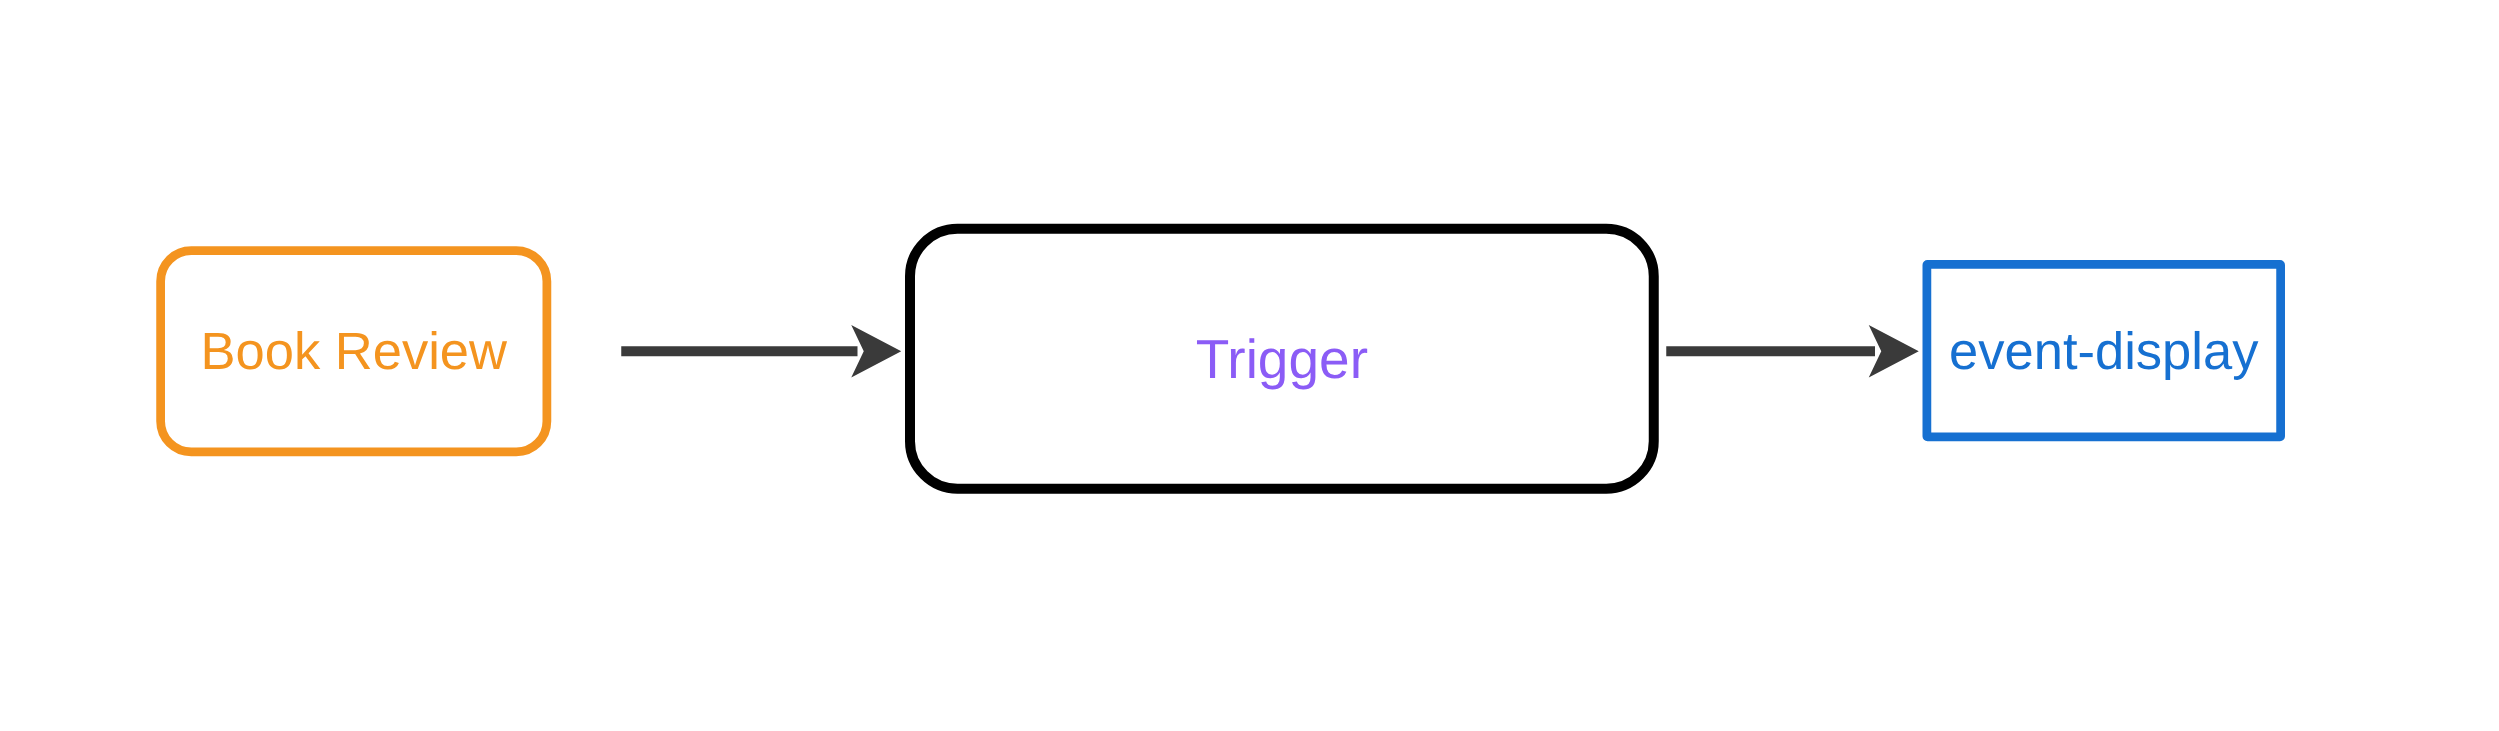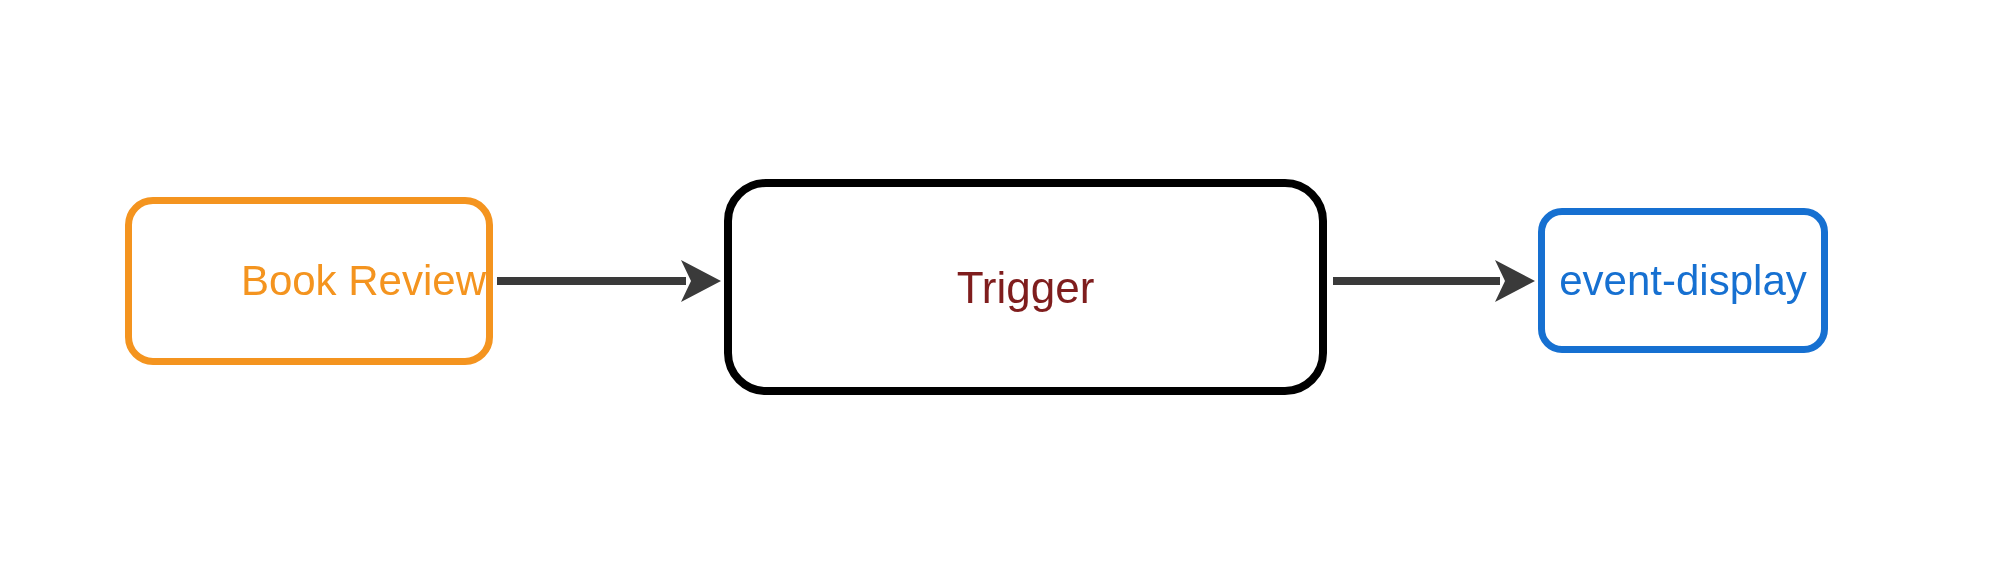--- a/index.html
+++ b/index.html
@@ -24,42 +24,41 @@
     align-items: center;
     justify-content: center;
     text-align: center;
   }
   .node .line {
     display: block;
     white-space: nowrap;
   }
   .node-broker {
     left: 125px; top: 197px;
-    width: 368px; height: 168px;
+    width: 316px; height: 168px;
     border: 7px solid #f4941f;
     border-radius: 28px;
     color: #f4941f;
     font-size: 42px;
     line-height: 56px;
-    align-items: flex-end;
   }
   .node-trigger {
     left: 724px; top: 179px;
     width: 603px; height: 216px;
     border: 8px solid #000000;
     border-radius: 42px;
     color: #111111;
     font-size: 44px;
     line-height: 57px;
   }
   .node-event-display {
     left: 1538px; top: 208px;
     width: 290px; height: 145px;
     border: 7px solid #1670d1;
-    border-radius: 24px;
+    border-radius: 4px;
     color: #1670d1;
     font-size: 42px;
     line-height: 50px;
   }
   .edges-svg {
     position: absolute;
     left: 0; top: 0;
     width: 1999px; height: 585px;
   }
 </style>
@@ -76,21 +75,21 @@
     <g class="edge">
       <line x1="1333" y1="281" x2="1500" y2="281" stroke="#3a3a3a" stroke-width="8"></line>
       <polygon points="1535,281 1495,260 1505,281 1495,302" fill="#3a3a3a"></polygon>
     </g>
   </svg>
 
   <div class="node node-broker" style="border-color: rgb(244, 148, 31); color: rgb(244, 148, 31);">
     <span class="line">Book Review</span>
   </div>
 
-  <div class="node node-trigger" style="border-color: rgb(0, 0, 0); color: #7f1d1d;">
+  <div class="node node-trigger" style="border-color: rgb(0, 0, 0); color: #8b5cf6;">
     <span class="line">Trigger</span>
   </div>
 
   <div class="node node-event-display" style="border-color: rgb(22, 112, 209); color: rgb(22, 112, 209);">
     <span class="line">event-display</span>
   </div>
 
 </div>
 
 </body></html>

